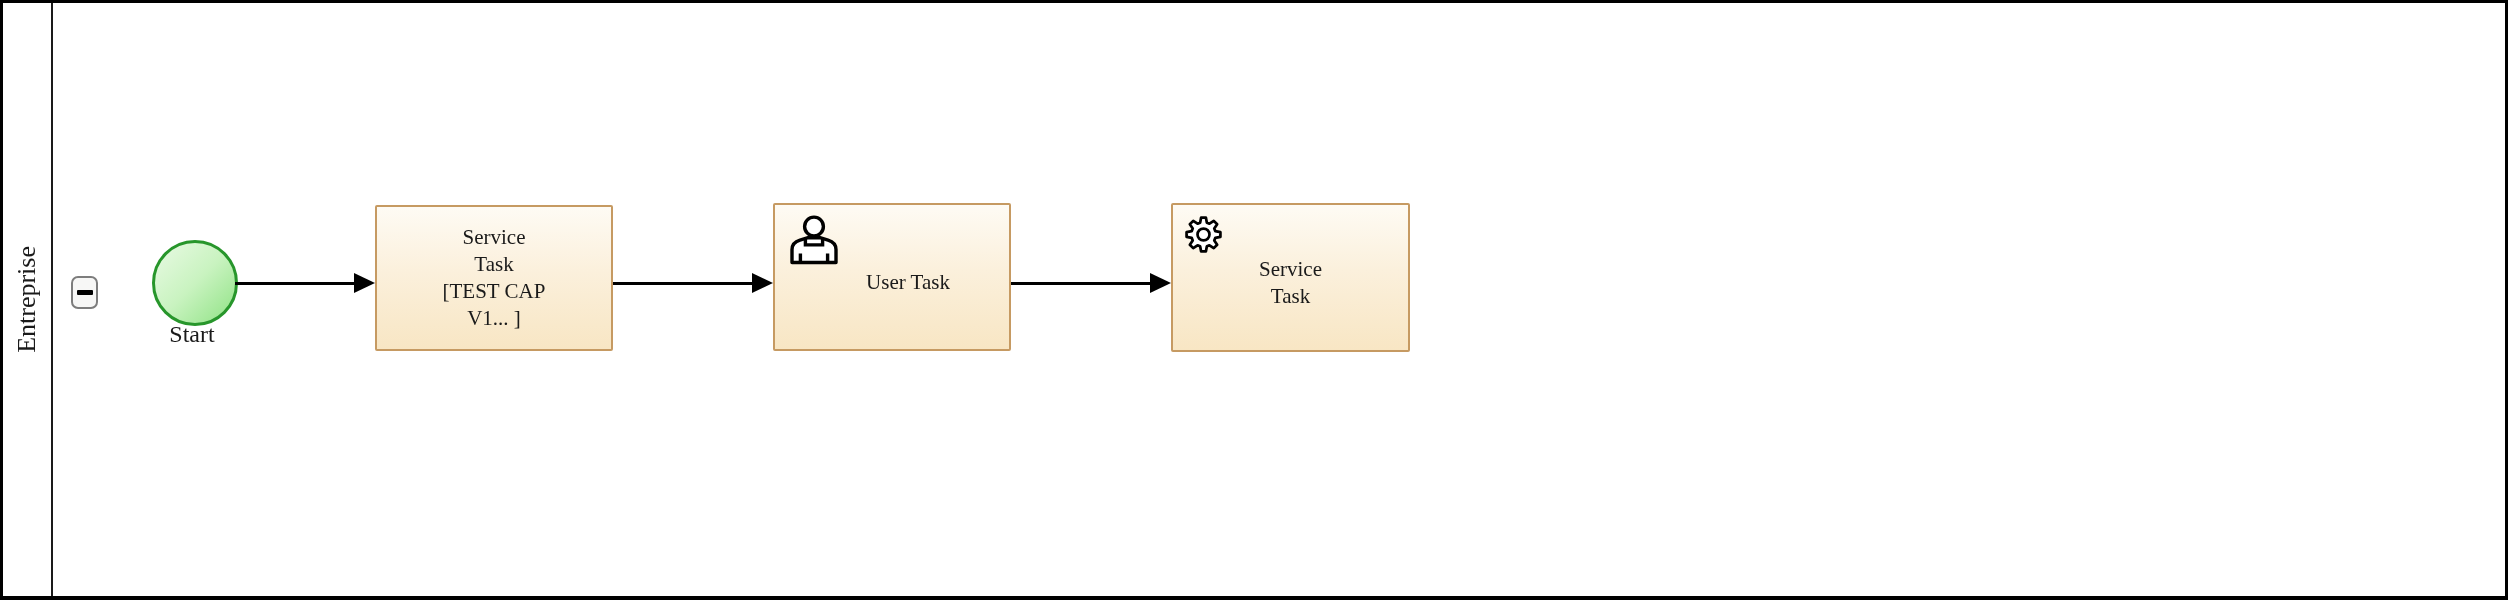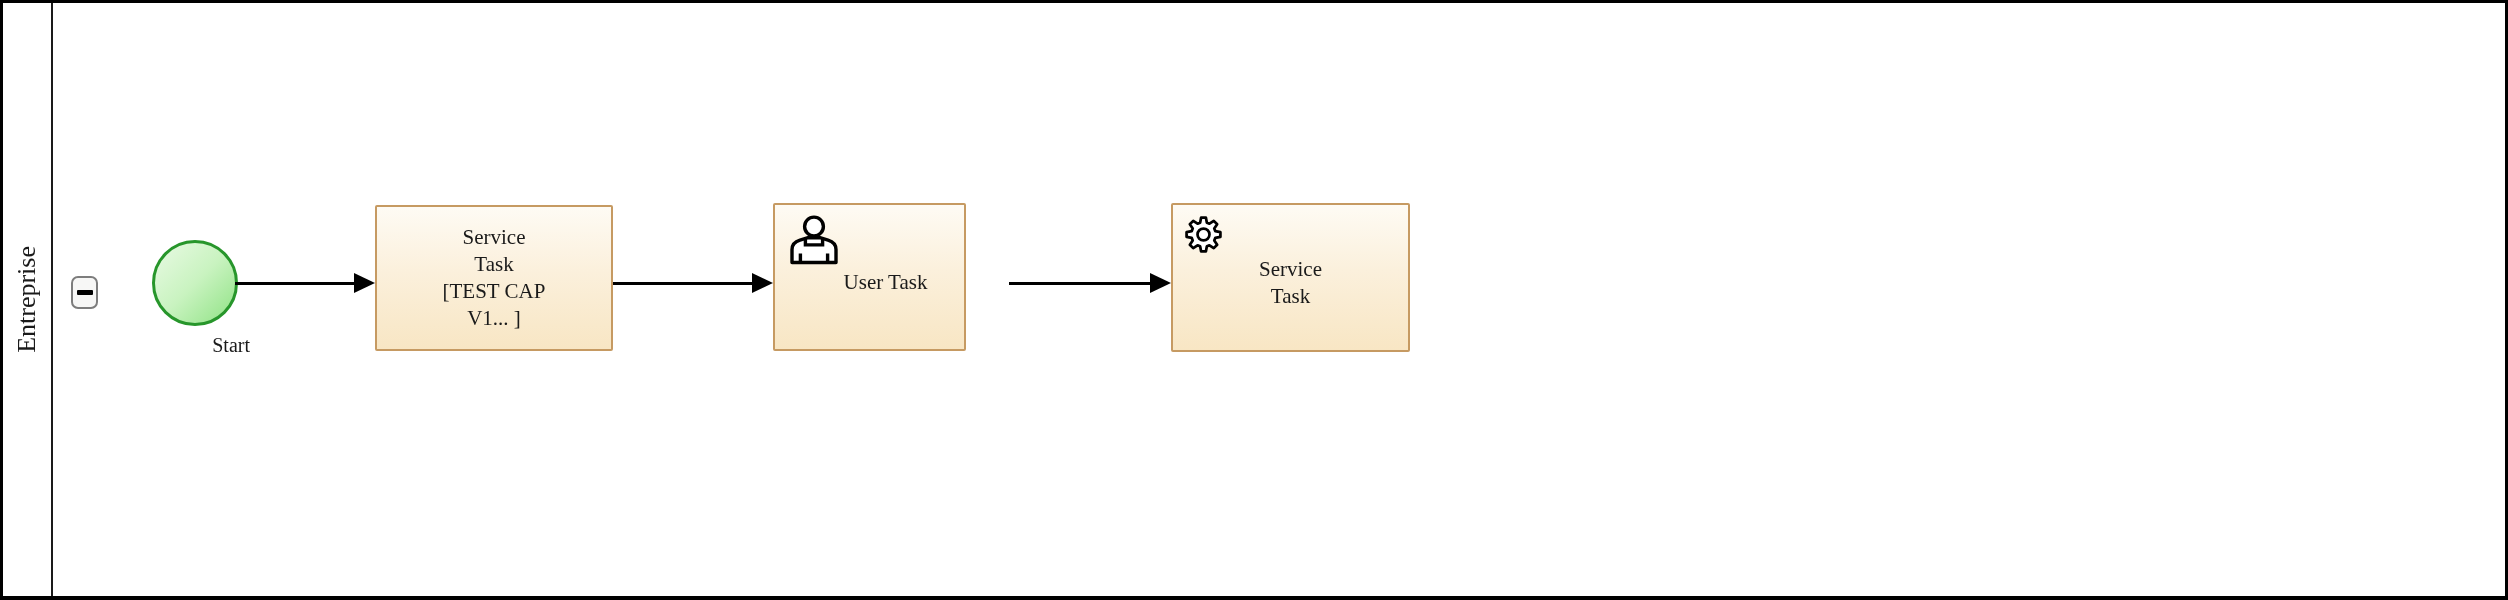--- a/index.html
+++ b/index.html
@@ -40,33 +40,33 @@
   }
   .minus{width:16px;height:5px;background:#000;border-radius:1px;}
   
   .start-event{
     position:absolute;left:149px;top:237px;width:86px;height:86px;
     box-sizing:border-box;
     border:3px solid #27962b;border-radius:50%;
     background:linear-gradient(135deg,#e9fae4 0%,#c9f3c0 50%,#8fe284 100%);
   }
   .start-label{
-    position:absolute;left:131px;top:331px;width:116px;
-    text-align:right;font-size:20px;
+    position:absolute;left:131px;top:318px;width:116px;
+    text-align:center;font-size:24px;
   }
   
   .task{
     position:absolute;box-sizing:border-box;
     border:2px solid #c69a62;border-radius:2px;
     background:linear-gradient(180deg,#fefbf4 0%,#fbf0dc 45%,#f8e6c4 100%);
     display:flex;align-items:center;justify-content:center;
     text-align:center;font-size:21px;line-height:27px;
   }
   #task1{left:372px;top:202px;width:238px;height:146px;}
-  #task2{left:770px;top:200px;width:193px;height:148px;padding-left:32px;}
+  #task2{left:770px;top:200px;width:238px;height:148px;padding-left:32px;}
   #task3{left:1168px;top:200px;width:239px;height:149px;}
   #task2 .task-label,#task3 .task-label{padding-top:10px;}
   .task-icon{position:absolute;display:block;}
   #task2 .task-icon{left:13px;top:8px;width:52px;height:55px;}
   #task3 .task-icon{left:9px;top:9px;width:43px;height:41px;}
   
   .flow-line{position:absolute;top:279px;height:3px;background:#000;}
   #flow1{left:232px;width:120px;}
   #flow2{left:608px;width:142px;}
   #flow3{left:1006px;width:142px;}

